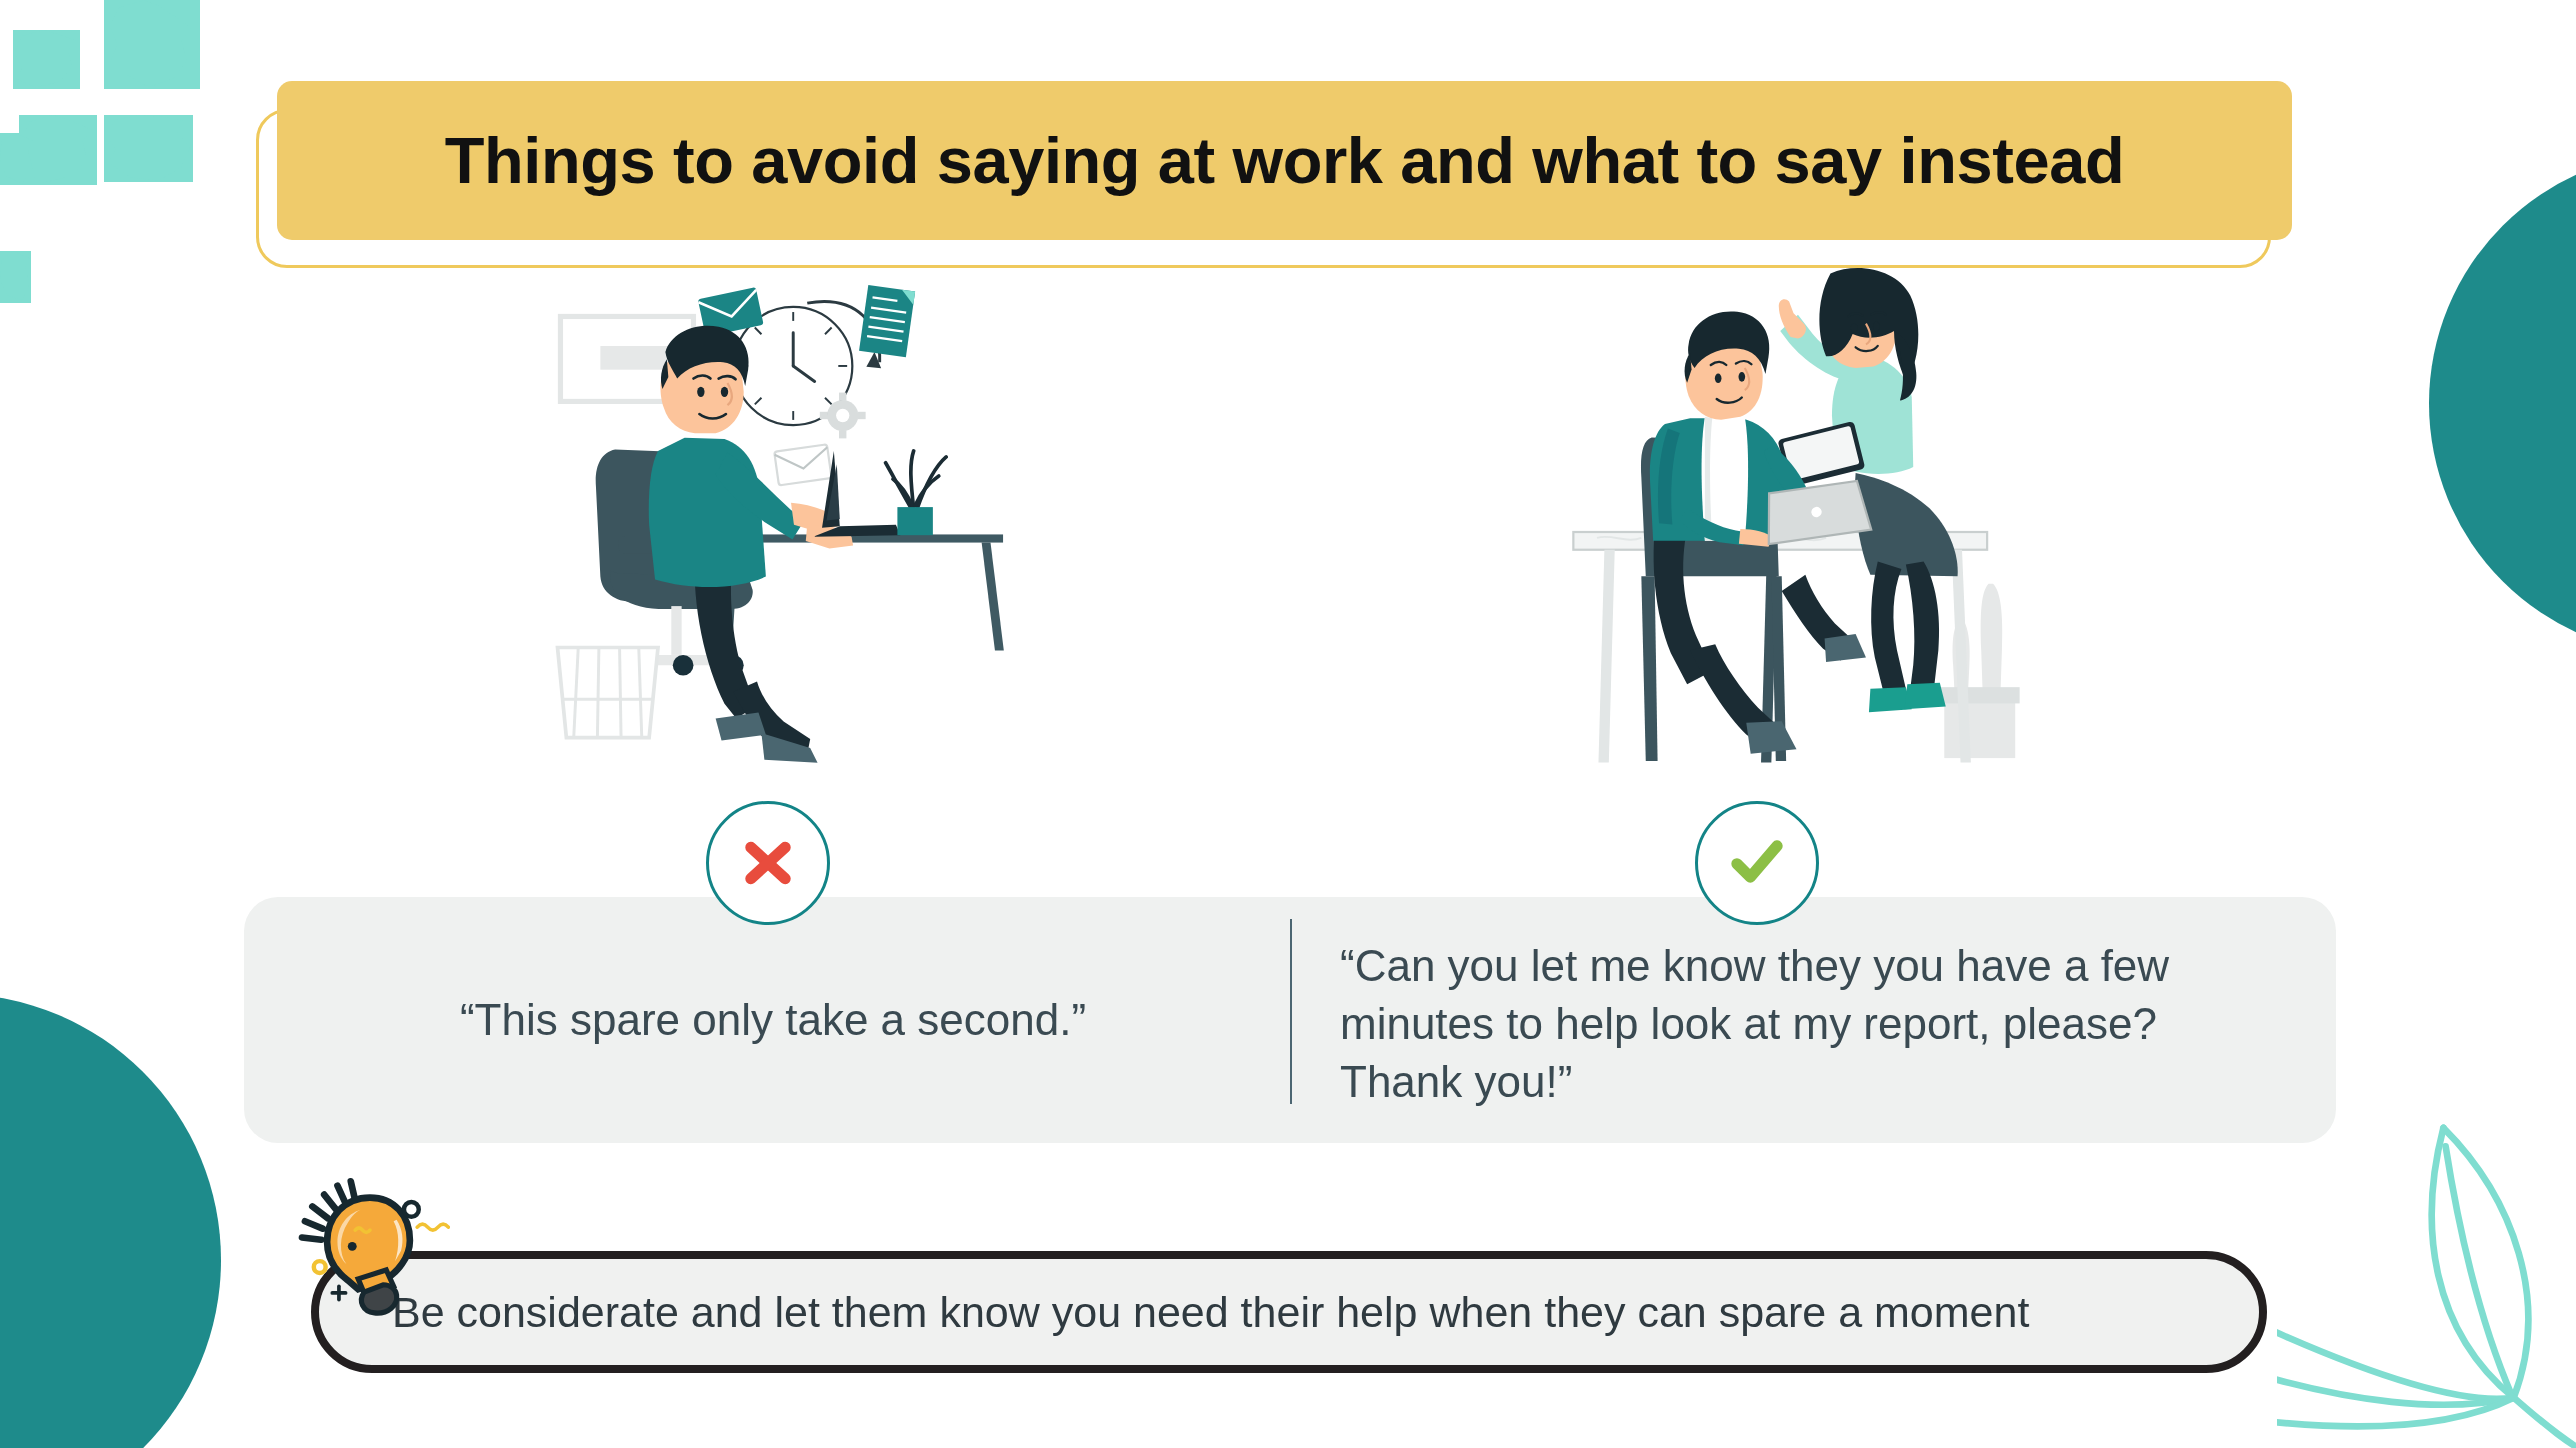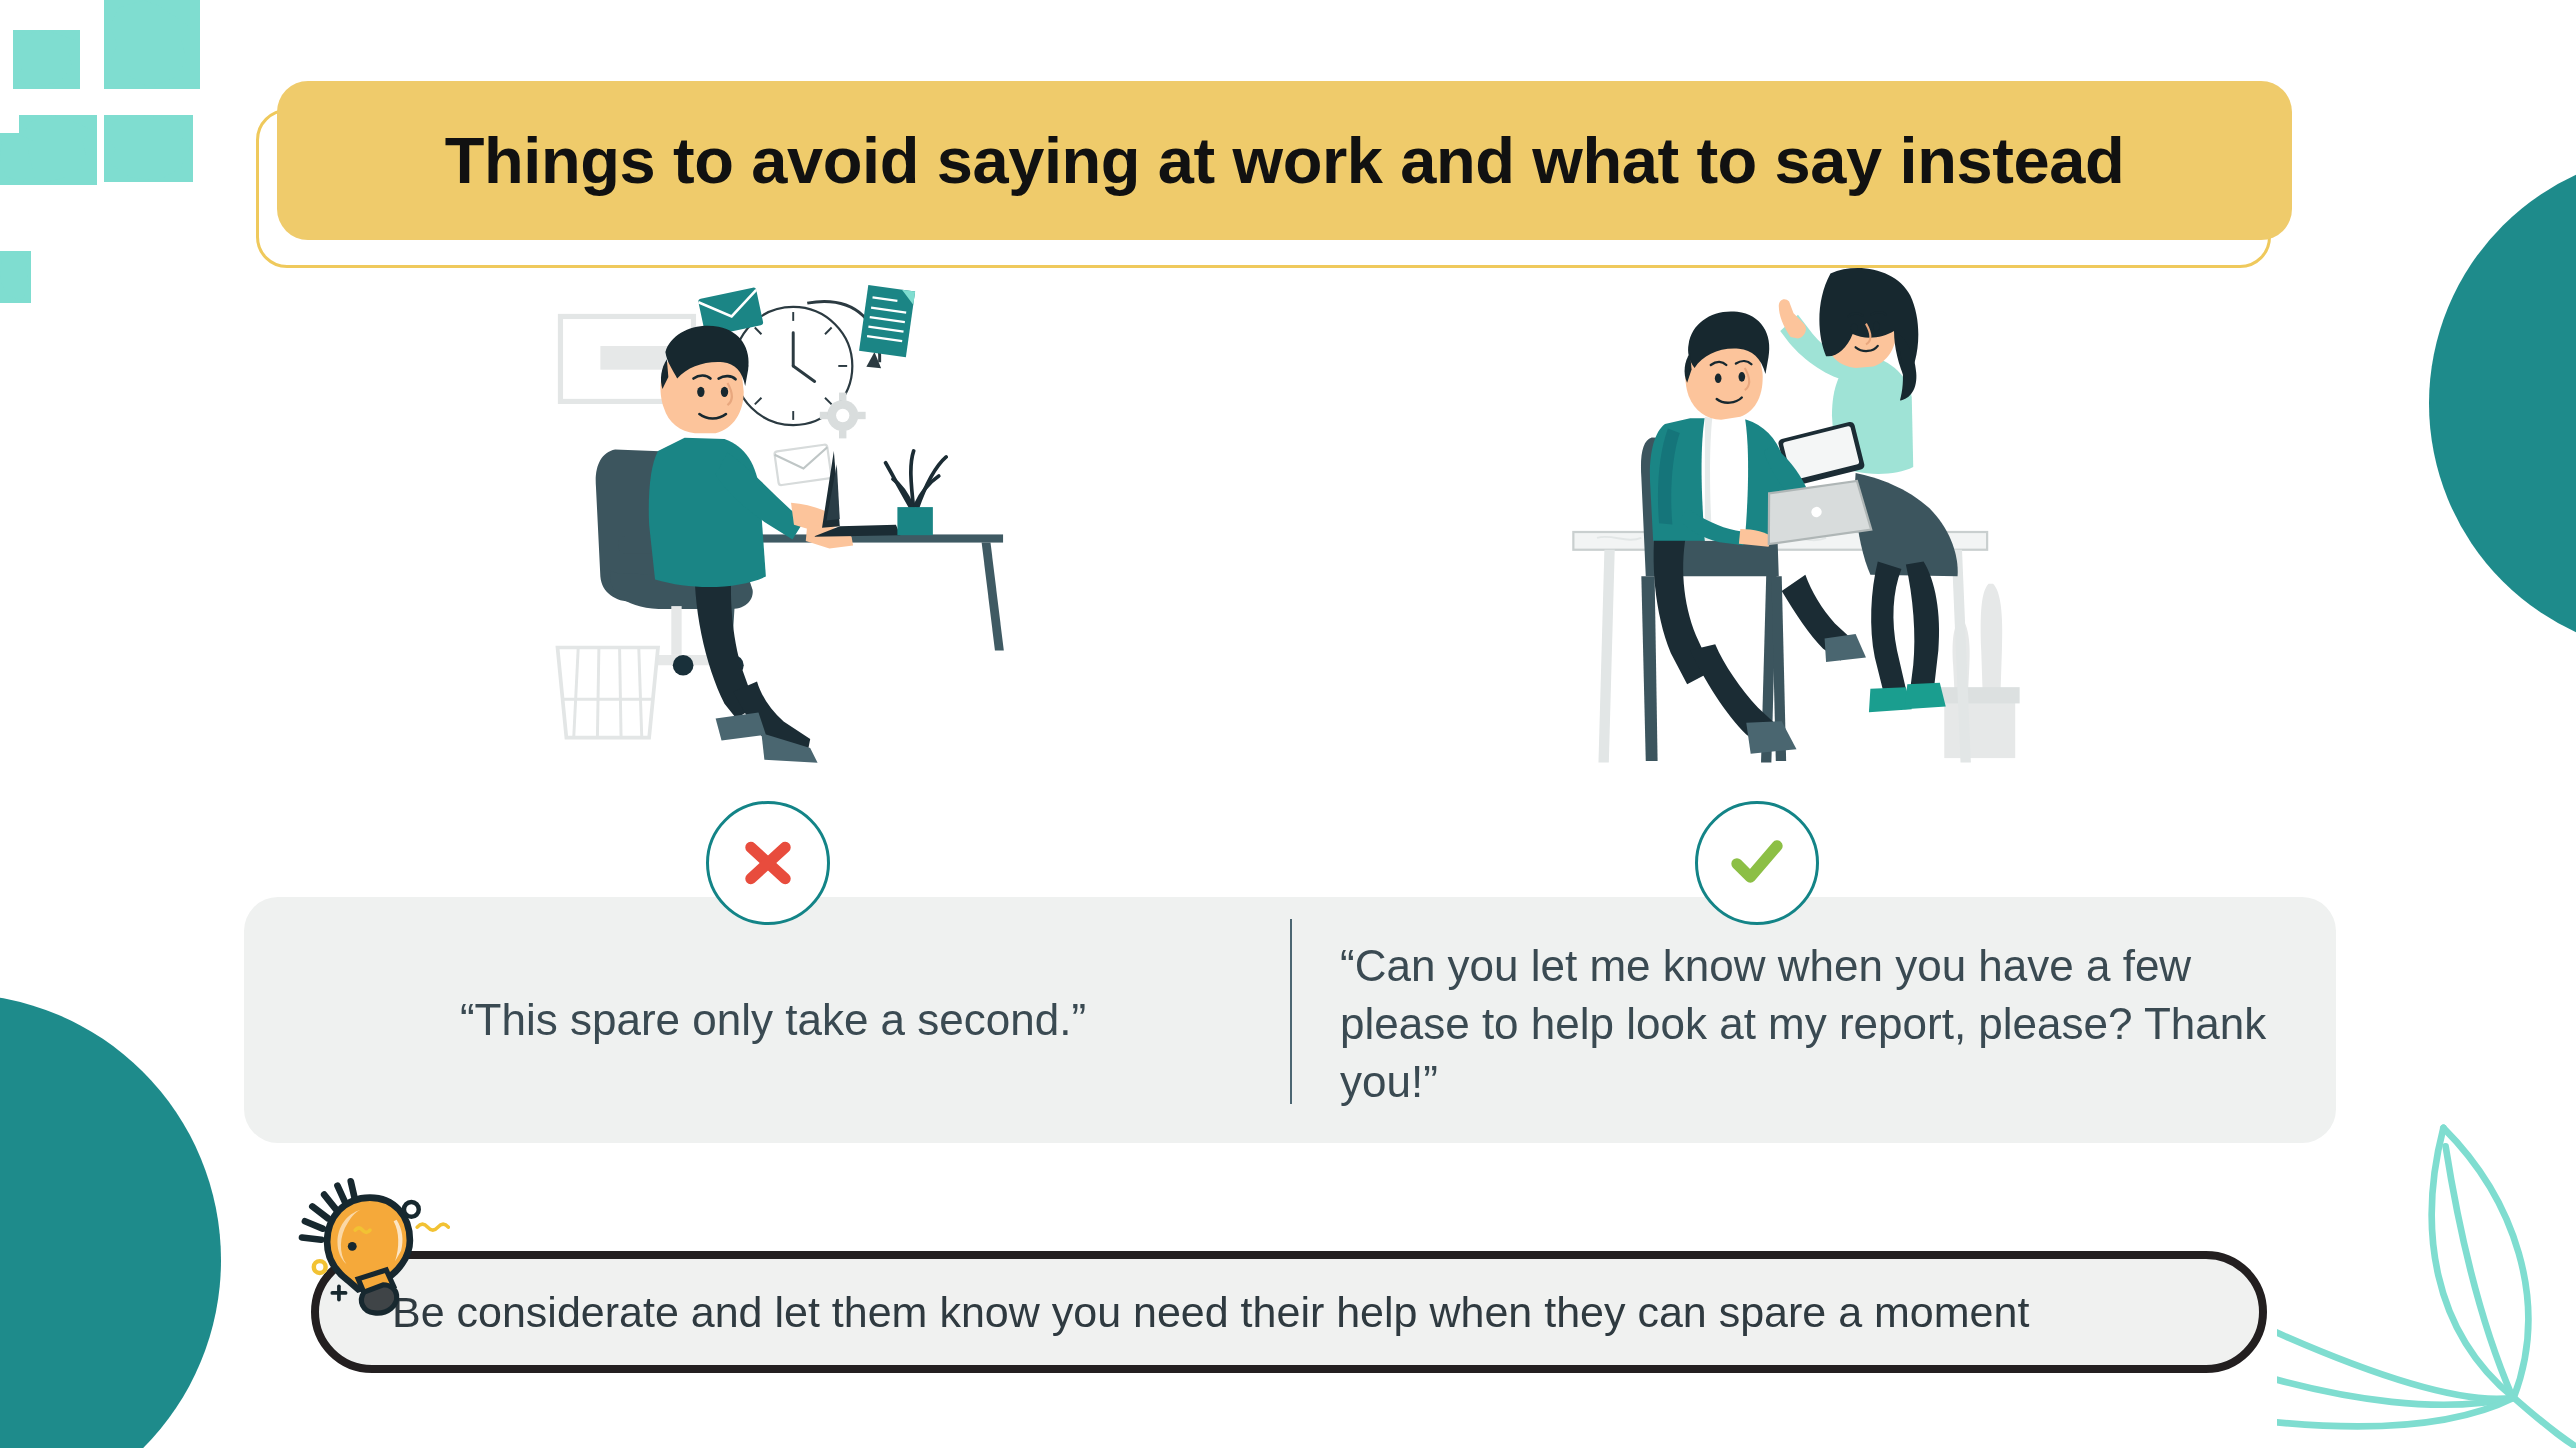--- a/index.html
+++ b/index.html
@@ -70,21 +70,21 @@
     box-sizing: border-box;
     background: transparent;
   }
   .title-fill {
     position: absolute;
     left: 0;
     top: 0;
     width: 100%;
     height: 100%;
     background: #EFCB6B;
-    border-radius: 31px;
+    border-radius: 15px;
     display: flex;
     align-items: center;
     justify-content: center;
   }
   .title-text {
     font-family: "Liberation Sans", sans-serif;
     font-weight: bold;
     font-size: 65px;
     color: #111111;
     letter-spacing: -0.4px;
@@ -474,21 +474,21 @@
   <svg width="64" height="64" viewBox="0 0 86 86">
     <path d="M16 44 L34 62 L70 20" fill="none" stroke="#8CBF45" stroke-width="15" stroke-linecap="round" stroke-linejoin="round"></path>
   </svg>
 </div>
 
 <div class="quote-left">
   <span class="quote-left-text">“This spare only take a second.”</span>
 </div>
 
 <div class="quote-right">
-  <span class="quote-right-text">“Can you let me know when you have a few please to help look at my report, please? Thank you!”</span>
+  <span class="quote-right-text">“Can you let me know they you have a few minutes to help look at my report, please? Thank you!”</span>
 </div>
 
 <div class="tip-bar">
   <span class="tip-text">Be considerate and let them know you need their help when they can spare a moment</span>
 </div>
 
 <svg class="bulb" viewBox="0 0 220 230">
 
   <g stroke="#17282F" stroke-width="9" stroke-linecap="round">
     <line x1="86" y1="18" x2="92" y2="44"></line>

